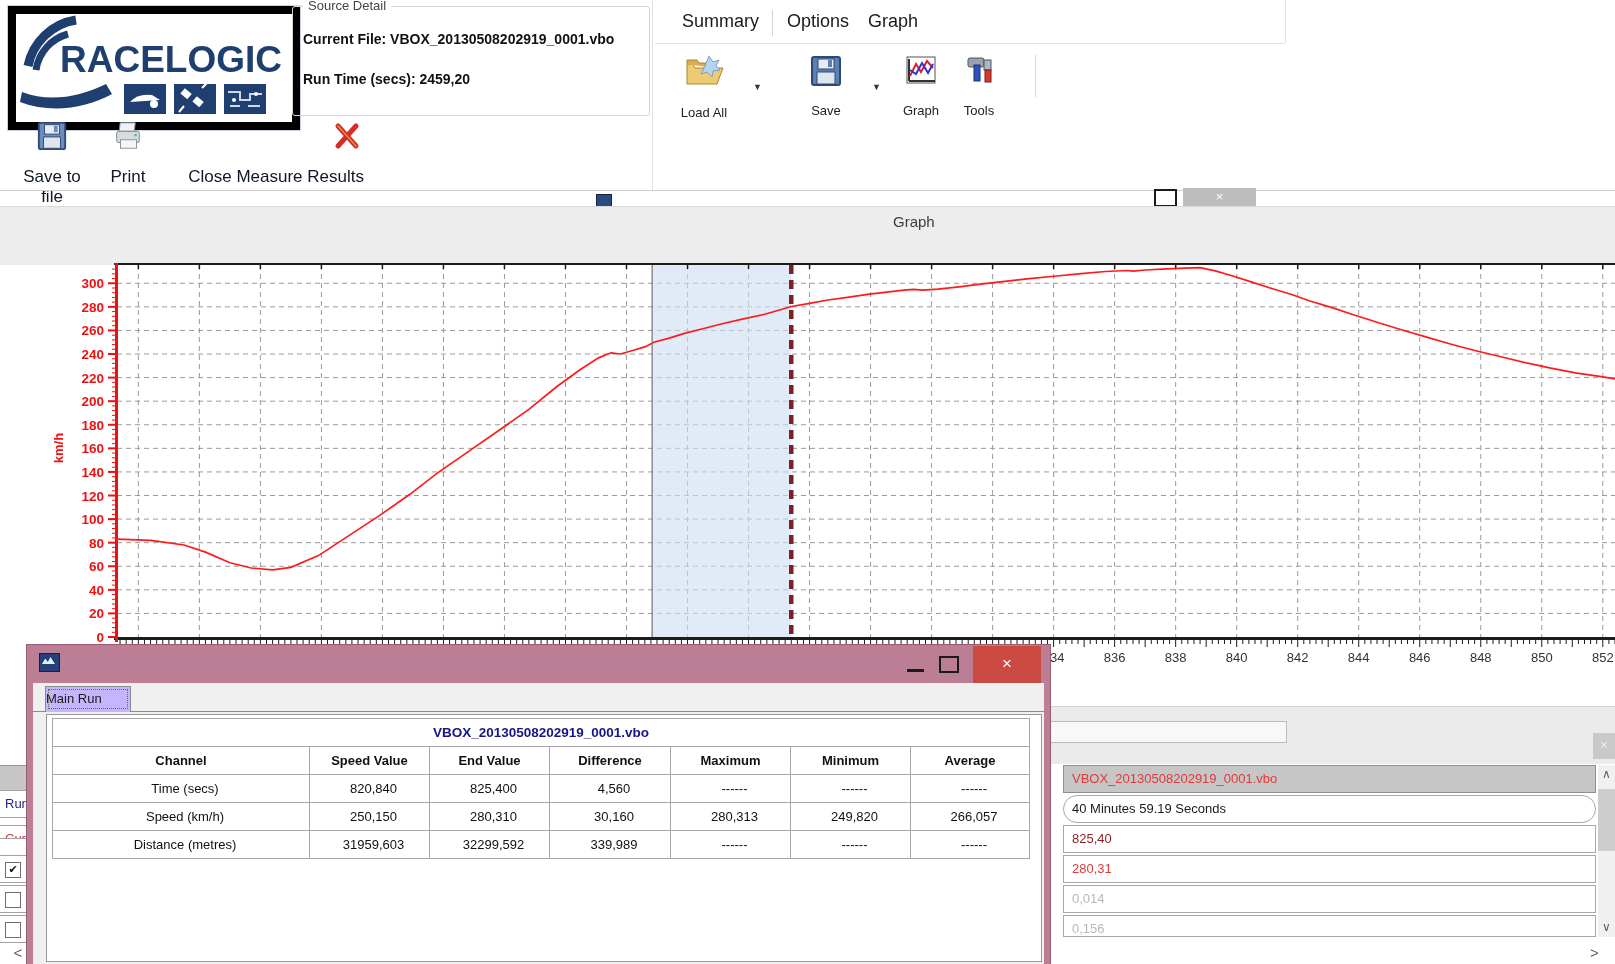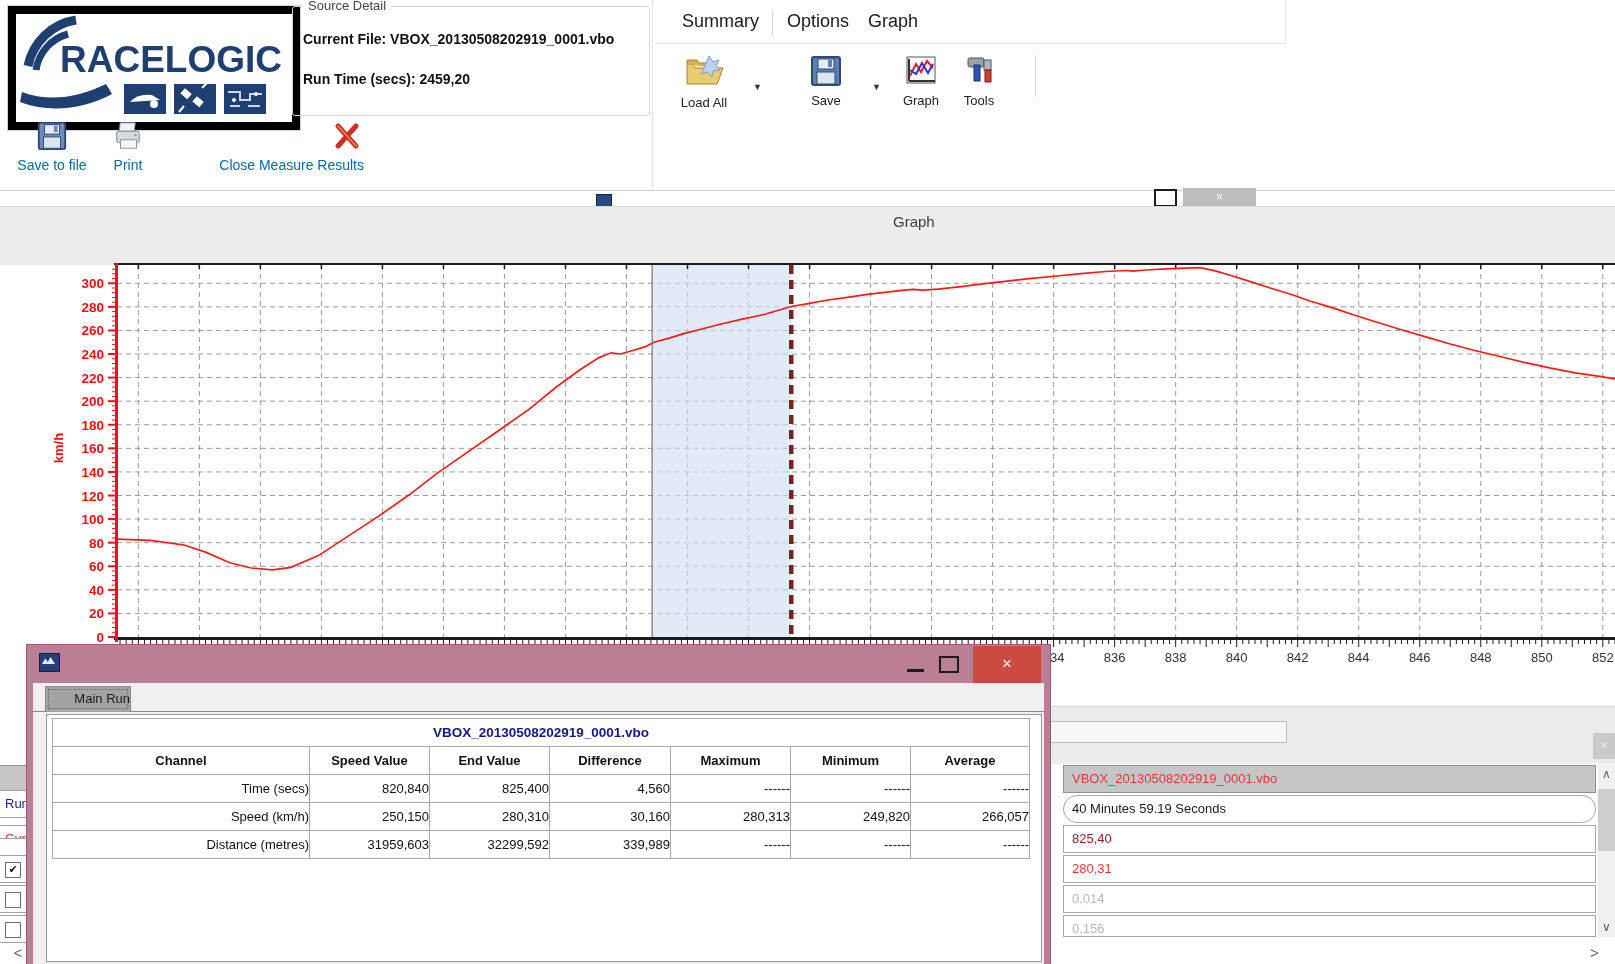--- a/index.html
+++ b/index.html
@@ -10,23 +10,23 @@
 
   
   .logo-box{left:8px;top:6px;width:276px;height:108px;background:#fff;border:8px solid #000000;box-shadow:0 0 0 1px #c8d2e0;}
   .source-detail{left:292px;top:6px;width:356px;height:108px;border:1px solid #d6d6d6;border-radius:3px;}
   .source-legend{left:10px;top:-9px;background:#fff;padding:0 5px;font-size:13px;color:#444;}
   .src-line{left:10px;width:340px;font-size:14px;font-weight:bold;color:#111;}
   .vline{background:#e2e2e2;width:1px;}
   .hline{background:#e2e2e2;height:1px;}
   .menubar-item{font-size:18px;color:#1a1a1a;line-height:30px;}
   .tb-btn{text-align:center;font-size:13px;color:#222;}
-  .tb-label{display:block;margin-top:2px;}
+  .tb-label{display:block;margin-top:12px;}
   .drop-arrow{font-size:9px;color:#333;}
-  .tb2-label{font-size:14px;color:#0369a1;}
+  .tb2-label{font-size:17px;color:#0f172a;}
 
   
   .bg-max-btn{left:1154px;top:189px;width:19px;height:14px;border:2px solid #1c1c1c;background:#fff;}
   .bg-close-btn{left:1183px;top:188px;width:73px;height:19px;background:#bdbdbd;color:#fff;
                 text-align:center;font-size:13px;line-height:18px;}
   .bg-win-icon{left:596px;top:194px;width:14px;height:11px;background:#2b4a80;border:1px solid #15233d;}
 
   .graph-band{left:0;top:206px;width:1615px;height:58px;background:#ededed;border-top:1px solid #d9d9d9;}
   .graph-band span{position:absolute;left:893px;top:6px;font-size:15px;color:#3c3c3c;}
 
@@ -57,30 +57,30 @@
   .measure-win{left:27px;top:645px;width:1023px;height:319px;background:#bc7e95;box-shadow:0 0 0 1px #9a5c75;}
   .mw-titlebar{left:0;top:0;width:100%;height:38px;}
   .mw-icon{left:12px;top:8px;width:19px;height:17px;background:#26407c;border:1px solid #13213f;}
   .mw-icon i{position:absolute;left:2px;top:3px;width:13px;height:7px;background:#e8eef6;display:block;
              clip-path:polygon(0 100%,25% 20%,45% 70%,65% 0,100% 100%);}
   .mw-min{left:880px;top:24px;width:17px;height:3px;background:#1b1b1b;}
   .mw-max{left:912px;top:11px;width:16px;height:13px;border:2px solid #1b1b1b;background:transparent;}
   .mw-close{left:946px;top:1px;width:68px;height:37px;background:#cb4a42;color:#fff;text-align:center;
             font-size:17px;line-height:36px;}
   .mw-client{left:6px;top:38px;width:1011px;height:281px;background:#f0f0f0;}
-  .mw-tab{left:12px;top:3px;width:84px;height:25px;background:#a3a3a3;border:1px solid #8a8a8a;border-bottom:none;
-          font-size:13px;text-align:right;line-height:24px;outline:1px dotted #666;outline-offset:-4px;z-index:3;}
+  .mw-tab{left:12px;top:3px;width:84px;height:25px;background:#c4b5fd;border:1px solid #8a8a8a;border-bottom:none;
+          font-size:13px;text-align:left;line-height:24px;outline:1px dotted #666;outline-offset:-4px;z-index:3;}
   .mw-tabline{left:0;top:28px;width:1011px;height:1px;background:#8a8a8a;}
   .mw-content{left:13px;top:31px;width:994px;height:246px;background:#fff;border:1px solid #9a9a9a;}
   table.measure{border-collapse:collapse;table-layout:fixed;position:absolute;left:5px;top:3px;width:977px;
                 font-size:13px;}
   table.measure td,table.measure th{border:1px solid #a8a8a8;height:27px;padding:0;overflow:hidden;white-space:nowrap;}
   table.measure .title-cell{font-weight:bold;color:#15158a;text-align:center;font-size:13.5px;}
   table.measure th{font-weight:bold;text-align:center;color:#111;}
-  table.measure td.val{text-align:right;padding-left:8px;color:#111;}
+  table.measure td.val{text-align:center;padding-left:8px;color:#111;}
 </style>
 </head>
 <body>
 
 <div id="stage">
 
   <div class="abs logo-box">
     <svg width="272" height="104" viewBox="0 0 272 104">
       <path d="M60,6 A58,58 0 0 0 12,52" fill="none" stroke="#1e3f70" stroke-width="9"></path>
       <path d="M52,20 A44,44 0 0 0 20,56" fill="none" stroke="#1e3f70" stroke-width="7"></path>

